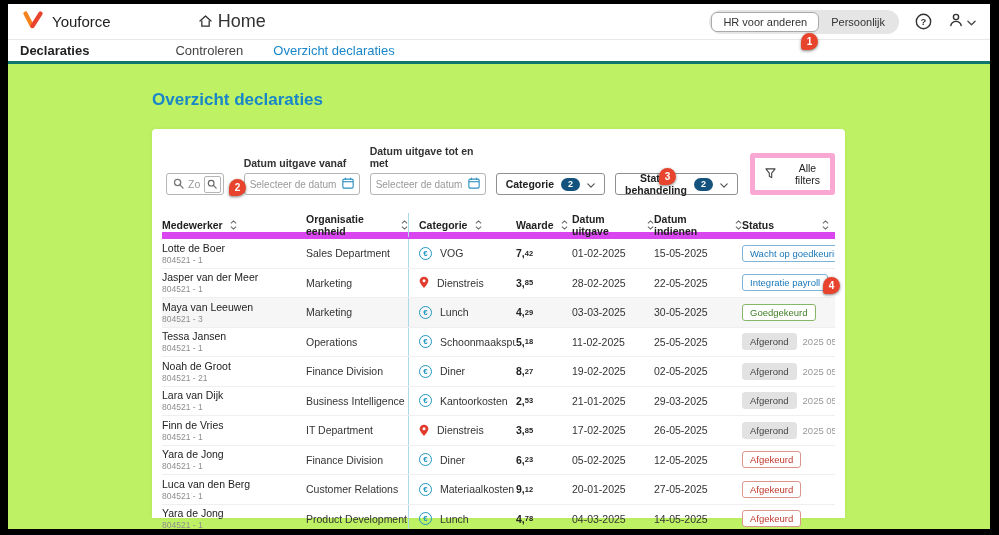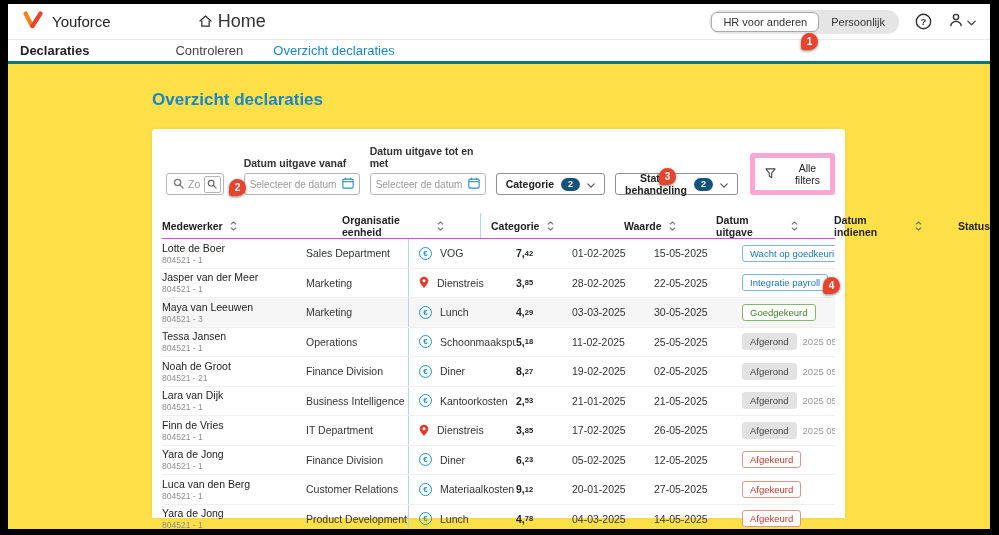--- a/index.html
+++ b/index.html
@@ -1,21 +1,21 @@
 <!DOCTYPE html>
 <html style="--accent-blue: #1886c8; --brand-orange: #f5821f; --brand-red: #e8432d; --marker-red: #e8432d; --filter-count-bg: #14537d; --status-blue: #1a78b8; --status-green: #3f7d23; --status-red: #c0392b; --afgerond-bg: #e2e2e2;"><head>
 <meta charset="utf-8">
 <style>
   * { margin:0; padding:0; box-sizing:border-box; }
   html,body { width:999px; height:535px; }
   body { background:#000; position:relative; overflow:hidden;
          font-family:"Liberation Sans", sans-serif; }
 
   .app { position:absolute; left:8px; top:4px; right:9px; bottom:6px;
-         background:#fde047; overflow:hidden; }
+         background:#bef264; overflow:hidden; }
 
   
   .topbar { height:36px; background:#fff; border-bottom:1px solid #e8e8e8;
             display:flex; align-items:center; padding:0 14px; }
   .brand { display:flex; align-items:center; gap:8px; }
   .brand-name { font-size:15px; color:#222; }
   .home-link { display:flex; align-items:center; gap:6px; margin-left:88px;
                font-size:18px; color:#333; cursor:pointer; }
   .topbar-right { margin-left:auto; display:flex; align-items:center; gap:16px; }
   .toggle { background:#e5e5e5; border-radius:13px; padding:2px; display:flex;
@@ -67,21 +67,21 @@
                 font-weight:700; border-radius:8px; padding:1.5px 7px; }
   .all-filters { height:22px; border:5px solid #f9a8d4; border-radius:3px;
                  background:#fff; display:flex; align-items:center; gap:19px;
                  padding:16px 10px; font-size:10.5px; color:#222; cursor:pointer;
                  font-family:inherit; margin-left:2px; }
 
   
   .grid-cols { display:grid;
                grid-template-columns:144px 102px 108px 56px 82px 88px 1fr; }
   .thead { align-items:center; height:26px; font-size:10.5px; font-weight:700;
-           color:#222; border-bottom:1px solid #d946ef; margin-top:4px;gap:36px; }
+           color:#222; border-bottom:7px solid #d946ef; margin-top:4px; }
   .th { display:flex; align-items:center; gap:7px; cursor:pointer; height:100%; }
   .th.c-cat { padding-left:10px; }
   .th.c-status { justify-content:space-between; padding-right:6px; }
   .sort-ic { display:flex; flex:none; }
 
   .trow { align-items:stretch; height:29.5px; border-bottom:1px solid #efefef;
           cursor:pointer; }
   .trow.row-highlight { background:#f6f6f6; }
   .cell { display:flex; align-items:center; font-size:10.5px; color:#333;
           overflow:hidden; }
@@ -452,21 +452,21 @@
       <span class="cat-euro" style="display: flex;"></span>
 
       <span>Kantoorkosten</span>
     </div>
     <div class="cell">
       <span class="val-main">2,</span>
               <span class="val-dec">53</span>
       <span class="val-unit">Euro</span>
     </div>
     <div class="cell">21-01-2025</div>
-    <div class="cell">21-05-2025</div>
+    <div class="cell">29-03-2025</div>
     <div class="cell c-status">
       <span class="badge status-afgerond">Afgerond</span>
       <span class="period">2025 05</span>
     </div>
   </div>
           <div class="trow grid-cols">
     <div class="cell c-med">
       <div class="emp-name">Finn de Vries</div>
       <div class="emp-id">804521 - 1</div>
     </div>

